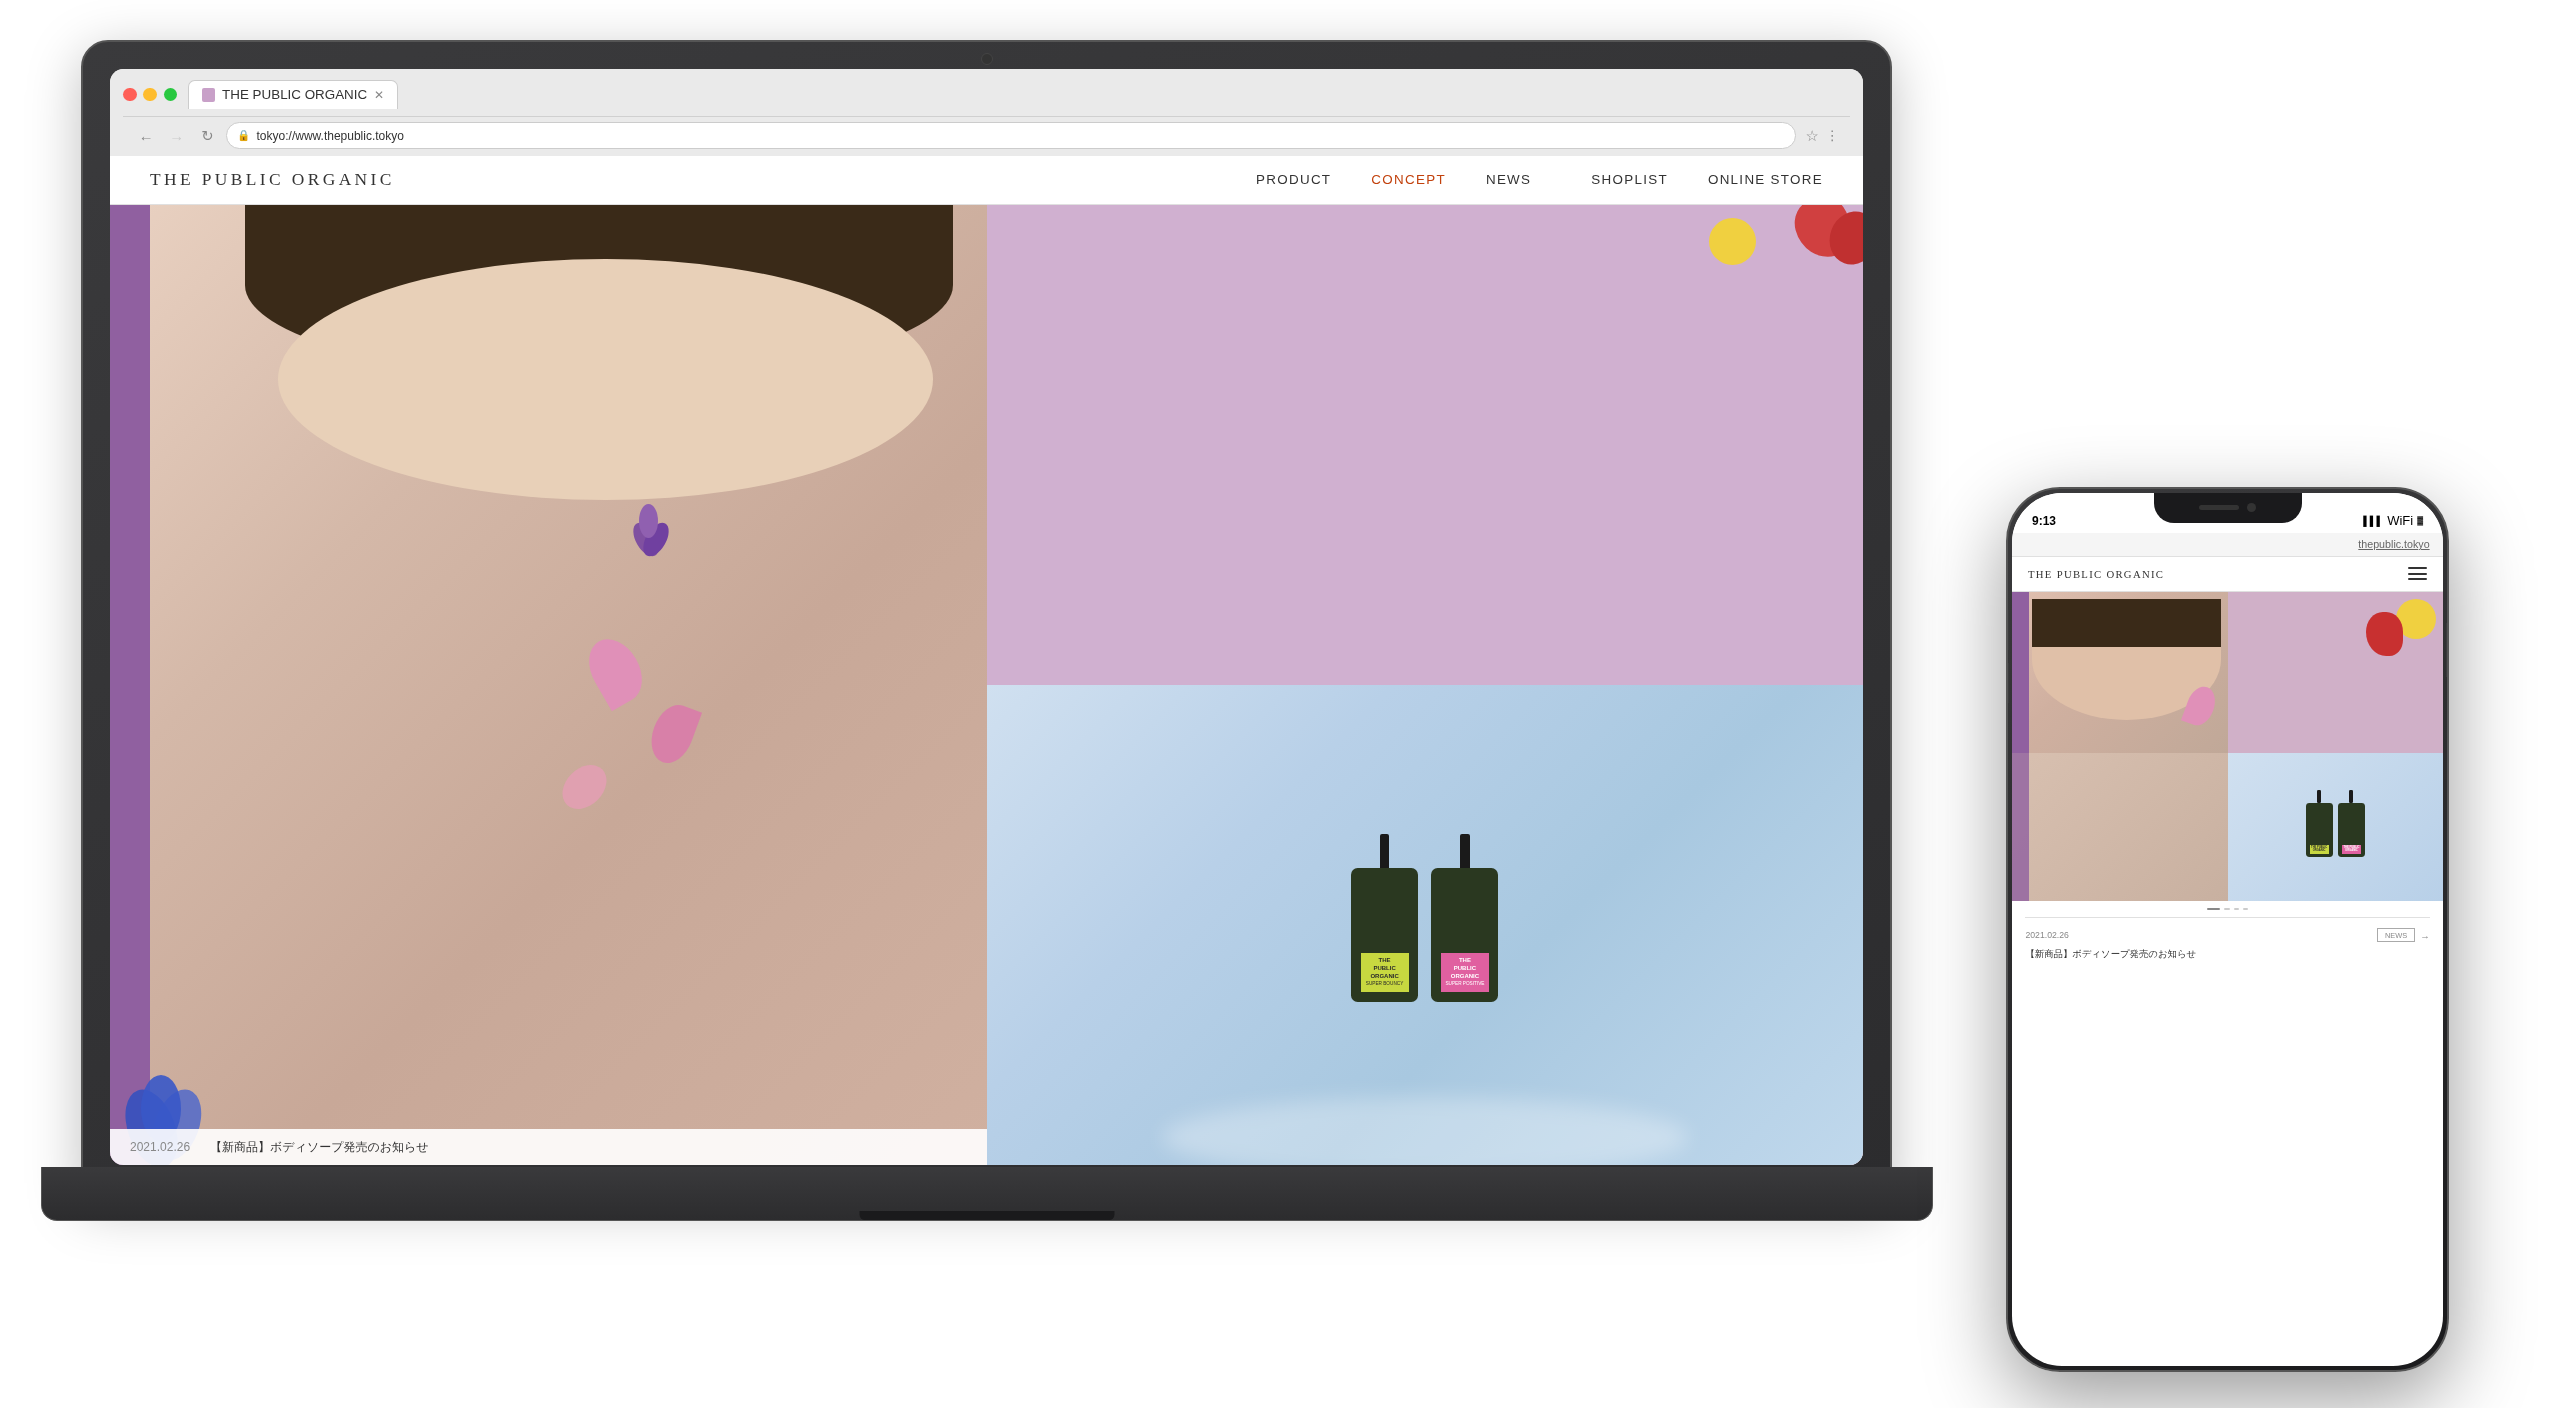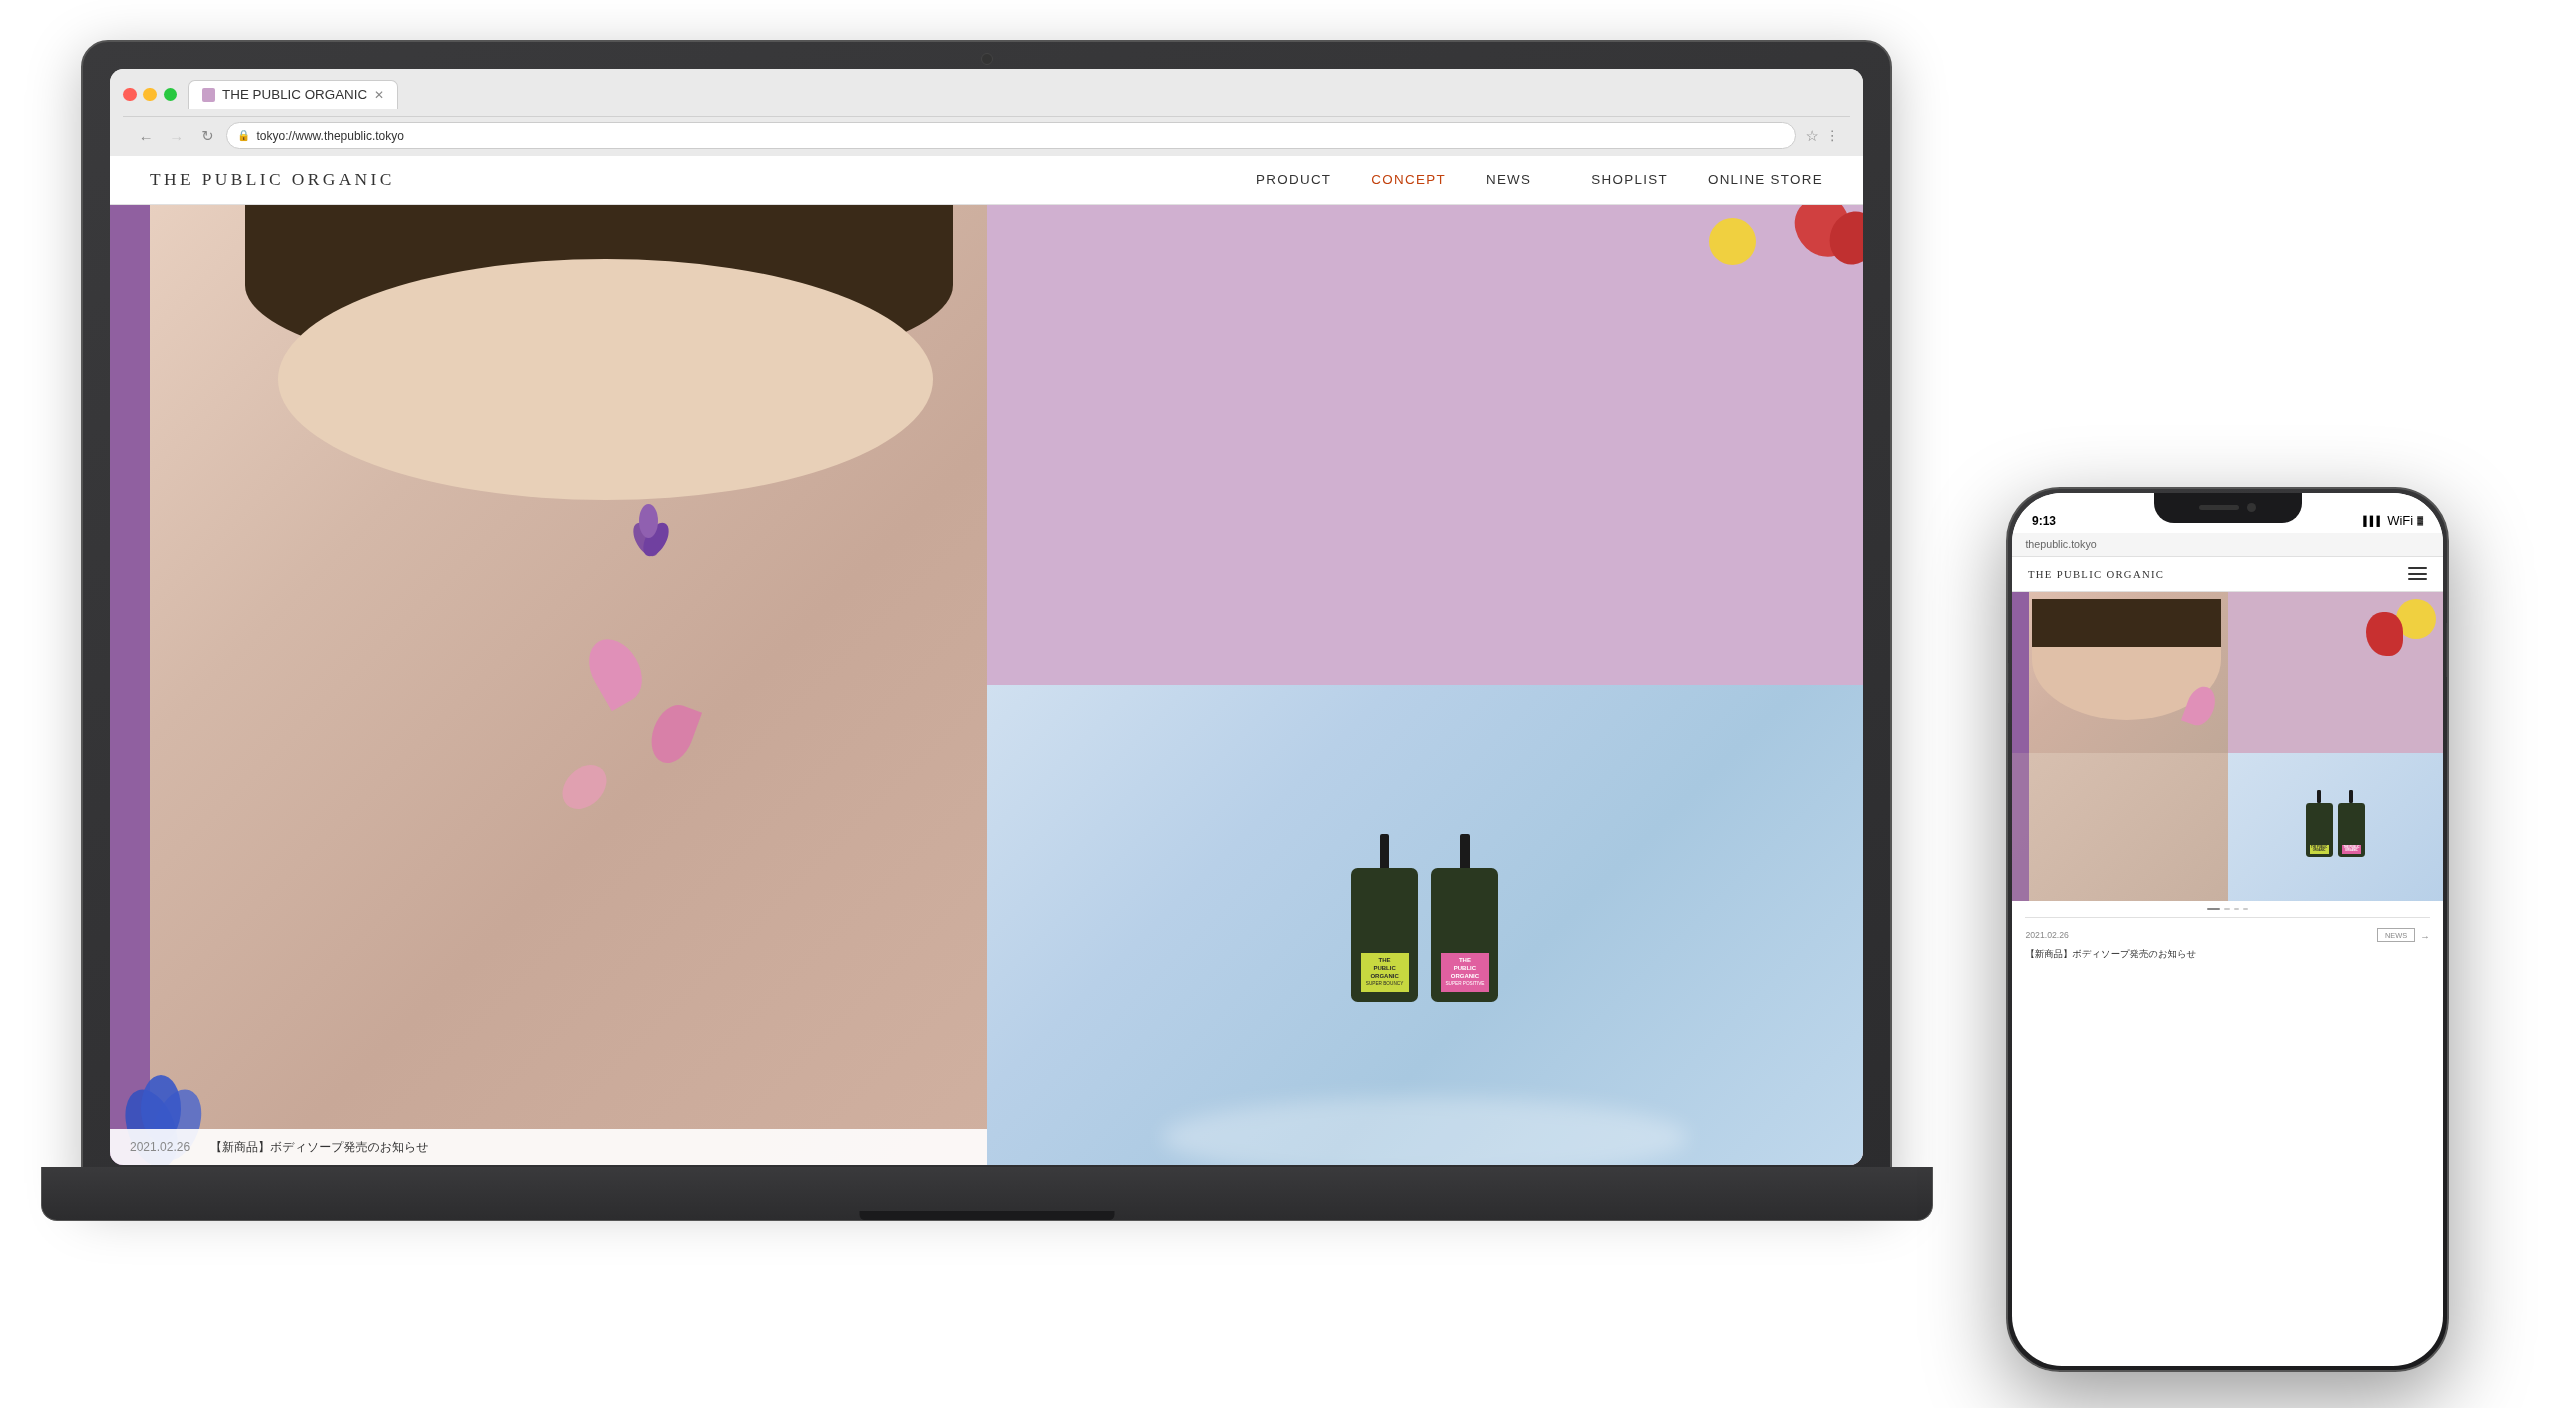--- a/index.html
+++ b/index.html
@@ -430,25 +430,26 @@
         <div style="display:flex;gap:4px;align-items:center;">
           <span style="font-size:9.4px;color:#000;">▌▌▌</span>
           <span style="font-size:13px;color:#000;">WiFi</span>
           <span style="font-size:8px;color:#000;">▓</span>
         </div>
       </div>
 
       <div style="
         background:#f5f5f5;
         padding:5.4px 13.4px;
-        text-align:left;
+        text-align:right;
         font-size:10.7px;
         color:#666;
         border-bottom:0.7px solid #e0e0e0;
         flex-shrink:0;
+        text-decoration:underline;
       ">
         <span>thepublic.tokyo</span>
       </div>
 
       <div style="flex:1;overflow:hidden;display:flex;flex-direction:column;">
 
         <div style="
           display:flex; align-items:center;
           padding:10.7px 16px;
           border-bottom:0.7px solid #e0e0e0;

